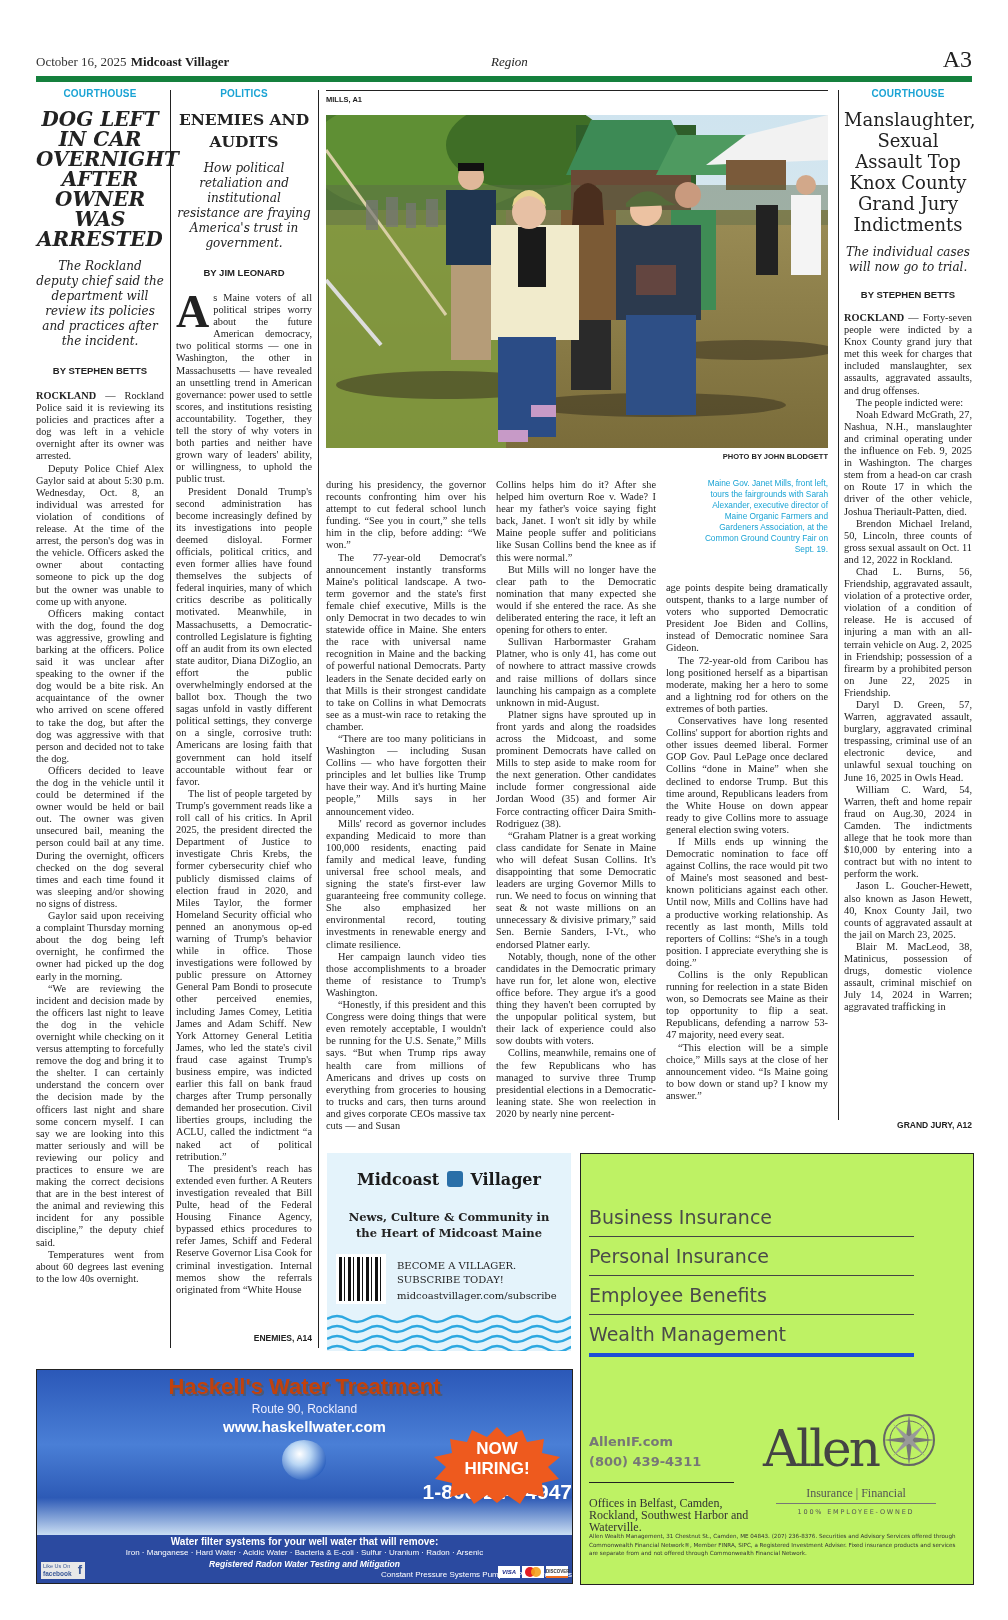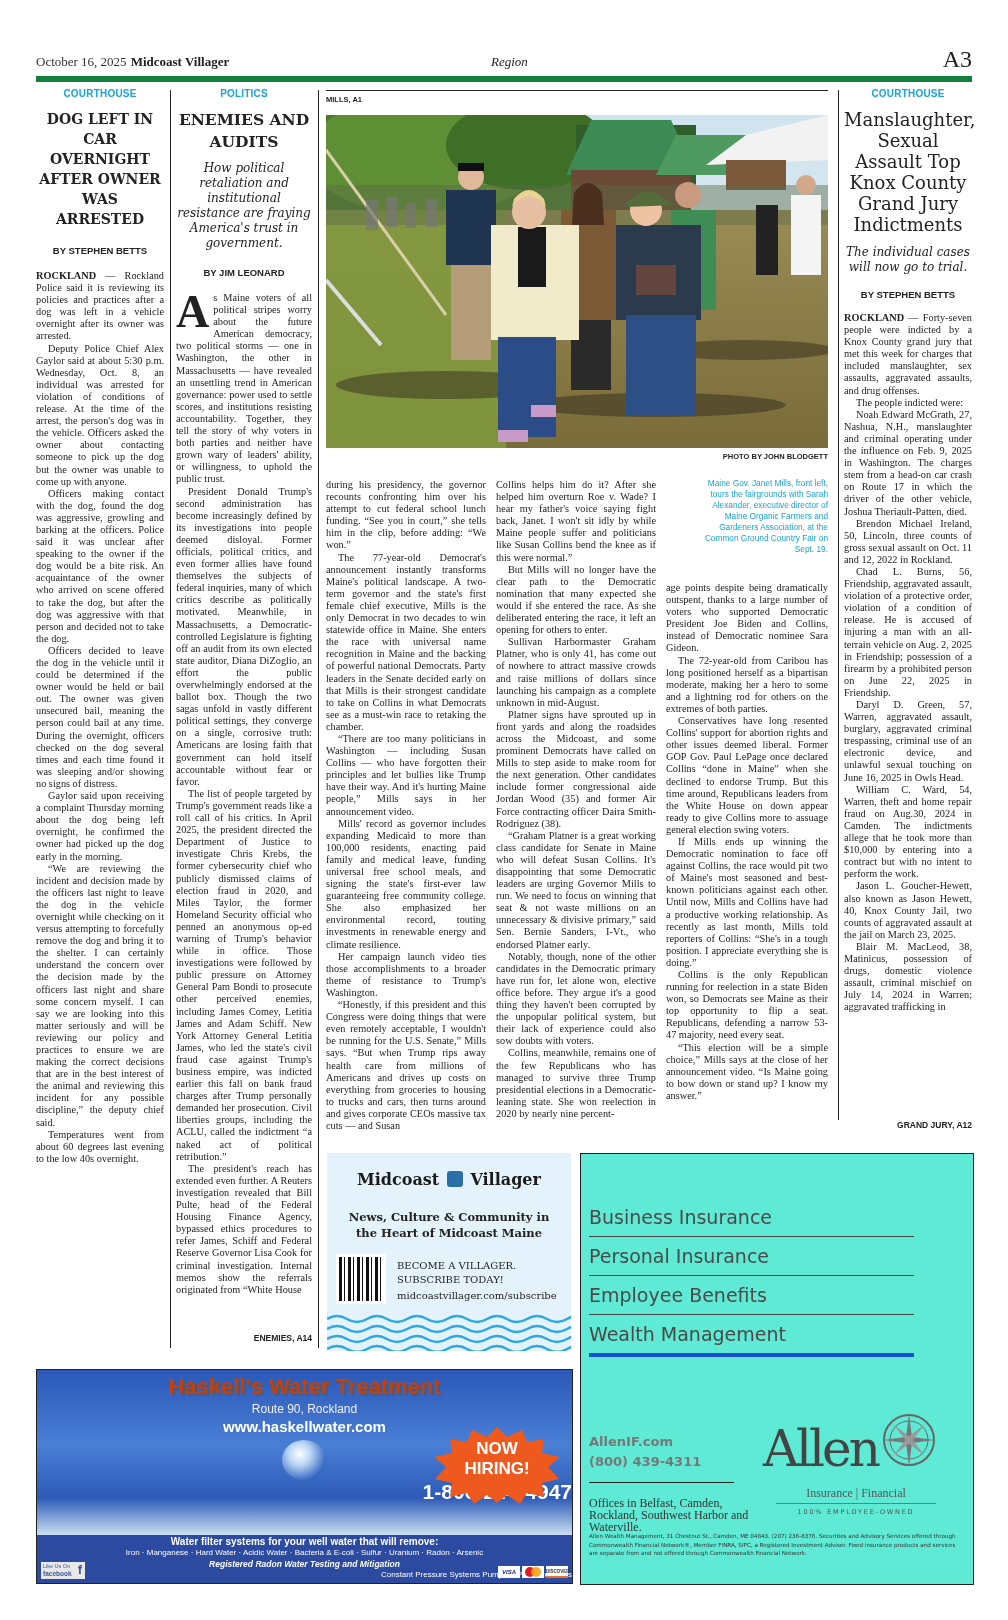--- a/index.html
+++ b/index.html
@@ -10,61 +10,62 @@
   .masthead { left: 36px; top: 50px; width: 936px; height: 26px; border-bottom: 6px solid #15803d; }
   .mh-date { position: absolute; left: 0; top: 4px; font-family: "Liberation Serif", serif; font-size: 13px; color: #333; }
   .mh-date b { font-weight: bold; color: #222; margin-left: 4px; }
   .mh-region { position: absolute; left: 455px; top: 4px; font-family: "Liberation Serif", serif; font-style: italic; font-size: 13px; }
   .mh-page { position: absolute; right: 0; top: -4px; font-family: "Liberation Serif", serif; font-size: 24px; }
 
   .vrule { position: absolute; width: 1px; background: #222; }
 
   .kicker { font-family: "Liberation Sans", sans-serif; font-weight: bold; font-size: 10px; color: #1aa3d4; text-align: center; letter-spacing: 0.2px; }
   .hed { font-family: "DejaVu Serif", serif; text-align: center; color: #222; }
-  .hed-italic { font-weight: bold; font-size: 14px; line-height: 20px; }
+  .hed-italic { font-style: italic; font-weight: bold; font-size: 20px; line-height: 20px; }
   .hed-caps { font-weight: bold; font-size: 15.5px; line-height: 22px; }
   .hed-plain { font-size: 18px; line-height: 21px; font-weight: normal; }
   .dek { font-family: "DejaVu Serif", serif; font-style: italic; text-align: center; font-size: 12px; line-height: 15px; color: #222; }
   .byline { font-family: "Liberation Sans", sans-serif; font-weight: bold; font-size: 9.5px; text-align: center; color: #222; }
 
   .body { font-family: "Liberation Serif", serif; font-size: 10.3px; line-height: 12.1px; text-align: justify; hyphens: auto; color: #222; }
   .body p { margin: 0; text-indent: 12px; }
   .body p.first { text-indent: 0; }
   .body .dateline { font-weight: bold; }
   .dropcap { float: left; font-family: "Liberation Serif", serif; font-size: 46px; line-height: 36px; margin: 2px 4px 0 0; font-weight: bold; }
 
   .jump { font-family: "Liberation Sans", sans-serif; font-weight: bold; font-size: 8.5px; text-align: right; color: #222; }
 
   
   .photo-box { left: 326px; top: 115px; width: 502px; height: 333px; overflow: hidden; }
   .credit { font-family: "Liberation Sans", sans-serif; font-weight: bold; font-size: 7.5px; text-align: right; }
   .caption { font-family: "Liberation Sans", sans-serif; font-size: 8.3px; line-height: 11px; color: #1aa3d4; text-align: right; }
 
   
   .villager-ad { left: 327px; top: 1153px; width: 244px; height: 198px; background: #e4f3fb; overflow: hidden; }
-  .allen-ad { left: 580px; top: 1153px; width: 392px; height: 430px; border: 1px solid #222; background: #5eead4; }
+  .allen-ad { left: 580px; top: 1153px; width: 392px; height: 430px; border: 1px solid #222; background: #bef264; }
   .haskell-ad { left: 36px; top: 1369px; width: 535px; height: 213px; border: 1px solid #222; overflow: hidden; }
 </style>
 </head>
 <body>
 
 <div class="abs masthead">
   <div class="mh-date"><span>October 16, 2025</span><b>Midcoast Villager</b></div>
   <div class="mh-region">Region</div>
   <div class="mh-page">A3</div>
 </div>
 
 <div class="vrule" style="left:170px; top:90px; height:1258px;"></div>
 <div class="vrule" style="left:318px; top:90px; height:1258px;"></div>
 <div class="vrule" style="left:838px; top:90px; height:1030px;"></div>
 <div class="abs" style="left:326px; top:90px; width:502px; height:1px; background:#222;"></div>
 
 <div class="abs" style="left:36px; top:88px; width:128px;">
   <div class="kicker">COURTHOUSE</div>
   <div class="hed hed-italic" style="margin-top:10px;">DOG LEFT IN CAR OVERNIGHT AFTER OWNER WAS ARRESTED</div>
+  <div class="dek" style="margin-top:10px;">The Rockland deputy chief said the department will review its policies and practices after the incident.</div>
   <div class="byline" style="margin-top:16px;">BY STEPHEN BETTS</div>
   <div class="body" style="margin-top:14px;font-family:Liberation Serif, serif;">
     <p class="first"><span class="dateline">ROCKLAND</span> <span>— Rockland Police said it is reviewing its policies and practices after a dog was left in a vehicle overnight after its owner was arrested.</span></p>
     <p>Deputy Police Chief Alex Gaylor said at about 5:30 p.m. Wednesday, Oct. 8, an individual was arrested for violation of conditions of release. At the time of the arrest, the person's dog was in the vehicle. Officers asked the owner about contacting someone to pick up the dog but the owner was unable to come up with anyone.</p>
     <p>Officers making contact with the dog, found the dog was aggressive, growling and barking at the officers. Police said it was unclear after speaking to the owner if the dog would be a bite risk. An acquaintance of the owner who arrived on scene offered to take the dog, but after the dog was aggressive with that person and decided not to take the dog.</p>
     <p>Officers decided to leave the dog in the vehicle until it could be determined if the owner would be held or bail out. The owner was given unsecured bail, meaning the person could bail at any time. During the overnight, officers checked on the dog several times and each time found it was sleeping and/or showing no signs of distress.</p>
     <p>Gaylor said upon receiving a complaint Thursday morning about the dog being left overnight, he confirmed the owner had picked up the dog early in the morning.</p>
     <p>“We are reviewing the incident and decision made by the officers last night to leave the dog in the vehicle overnight while checking on it versus attempting to forcefully remove the dog and bring it to the shelter. I can certainly understand the concern over the decision made by the officers last night and share some concern myself. I can say we are looking into this matter seriously and will be reviewing our policy and practices to ensure we are making the correct decisions that are in the best interest of the animal and reviewing this incident for any possible discipline,” the deputy chief said.</p>
     <p>Temperatures went from about 60 degrees last evening to the low 40s overnight.</p>
   </div>

